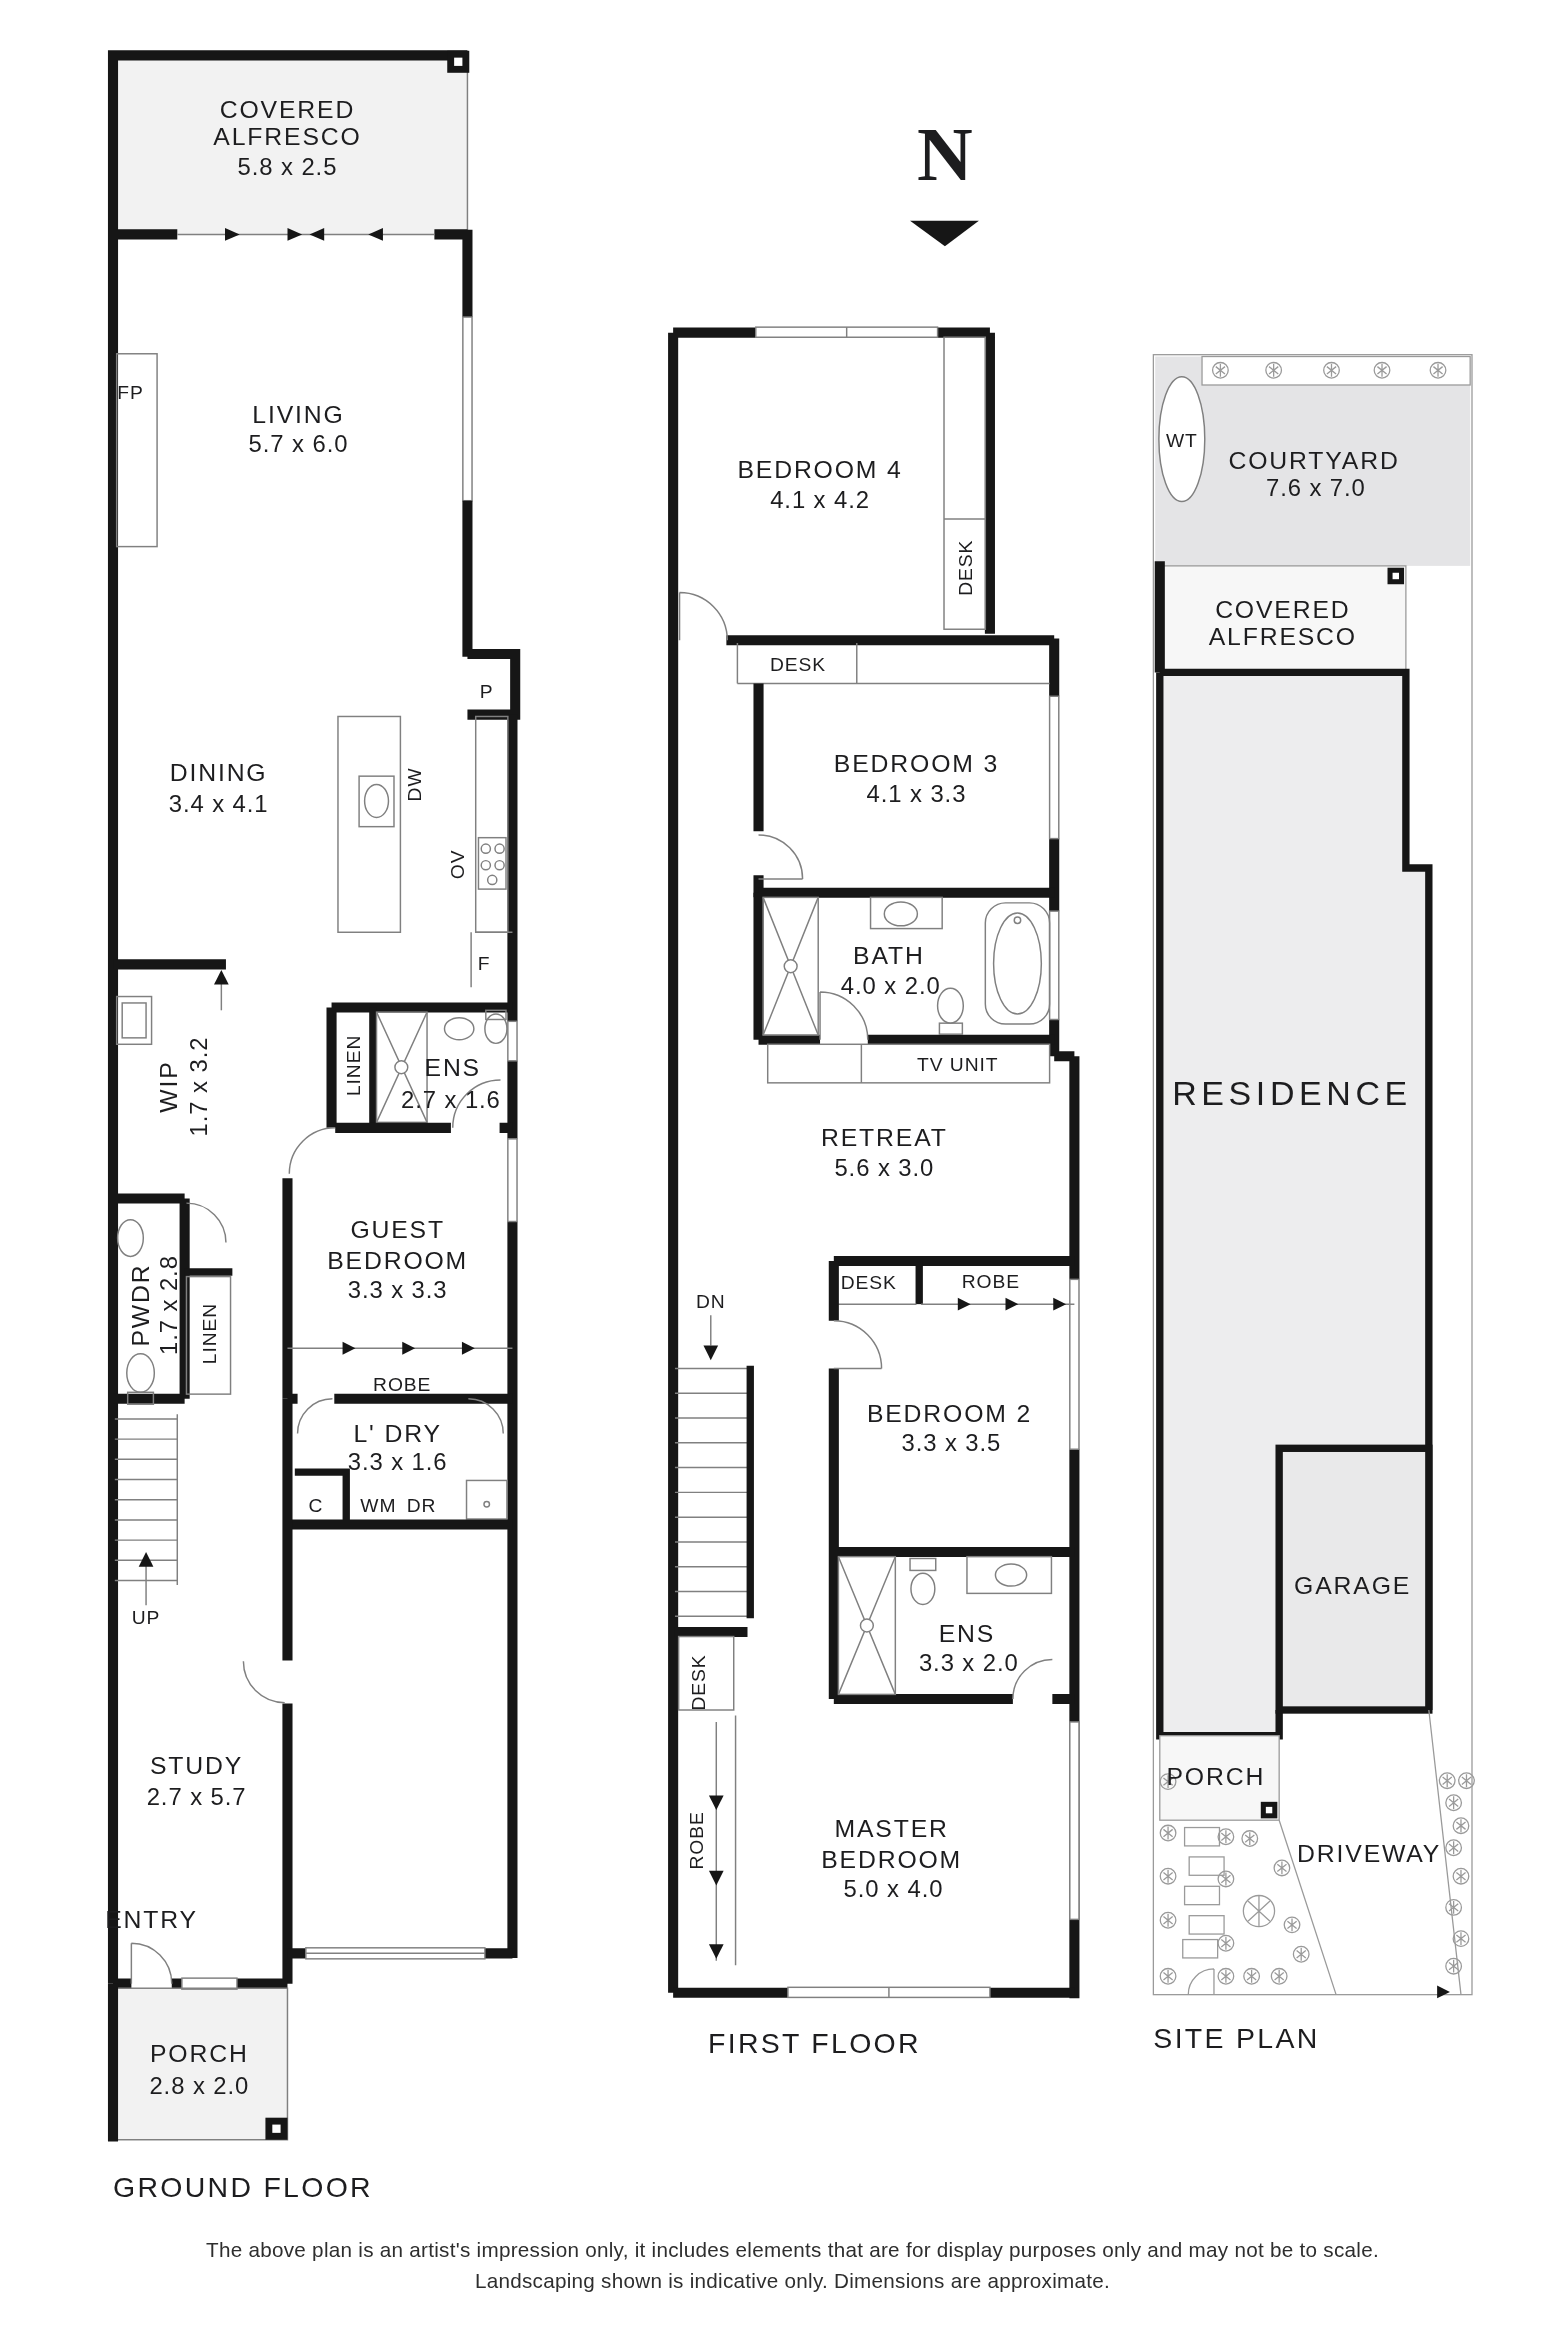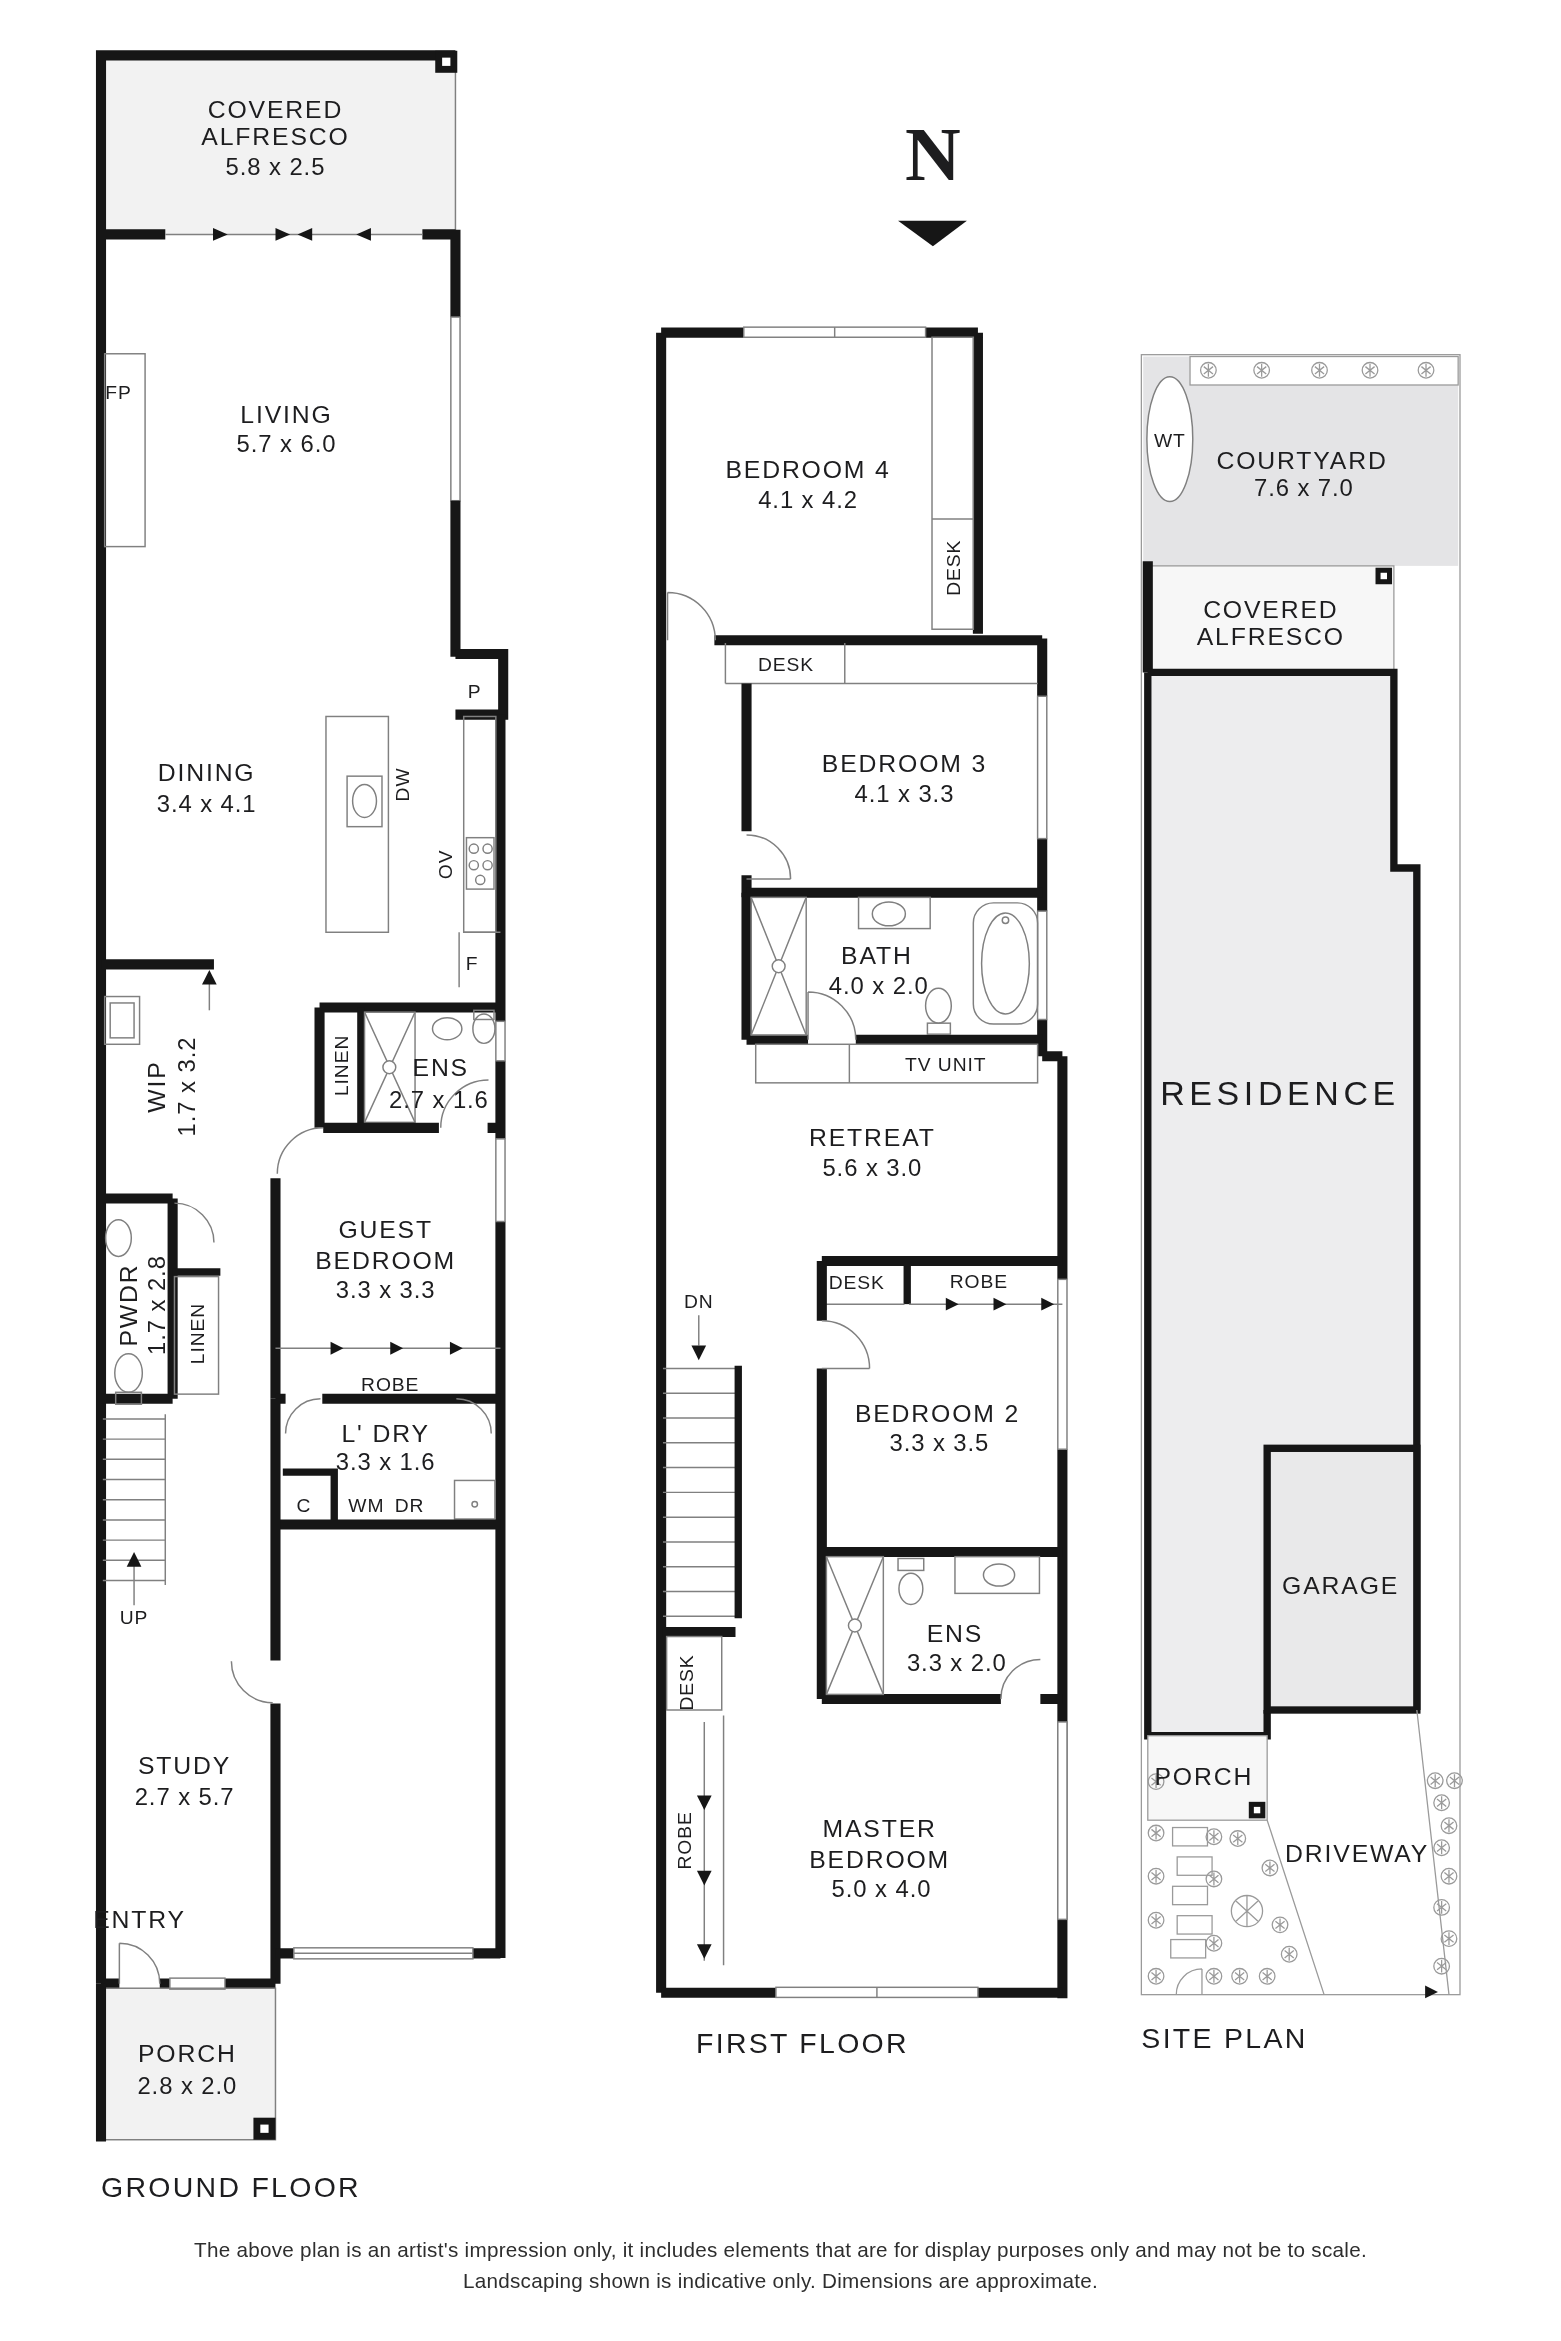--- a/index.html
+++ b/index.html
@@ -1,16 +1,16 @@
 <!DOCTYPE html>
 <html style="font-size:14.7px"><head>
 <meta charset="utf-8">
 <style>
   html,body{margin:0;padding:0;background:#ffffff;}
-  .page{width:1409px;height:2342px;position:relative;background:#fff;font-family:"Liberation Sans",sans-serif;}
+  .page{width:1409px;height:2342px;position:relative;background:#fff;font-family:"Liberation Sans",sans-serif;margin-left:12px;}
   svg{display:block;}
   
   .w{stroke:#161616;stroke-width:11;fill:none;stroke-linejoin:miter;}
   .w8{stroke:#161616;stroke-width:8;fill:none;}
   .t{stroke:#808080;stroke-width:1.6;fill:none;}
   .tf{stroke:#808080;stroke-width:1.6;fill:#ffffff;}
   .tb{stroke:#9a9a9a;stroke-width:1.4;fill:none;}
   .arr{fill:#161616;stroke:none;}
   .g1{fill:#f2f2f2;stroke:none;}
   .g2{fill:#e4e4e6;stroke:none;}

